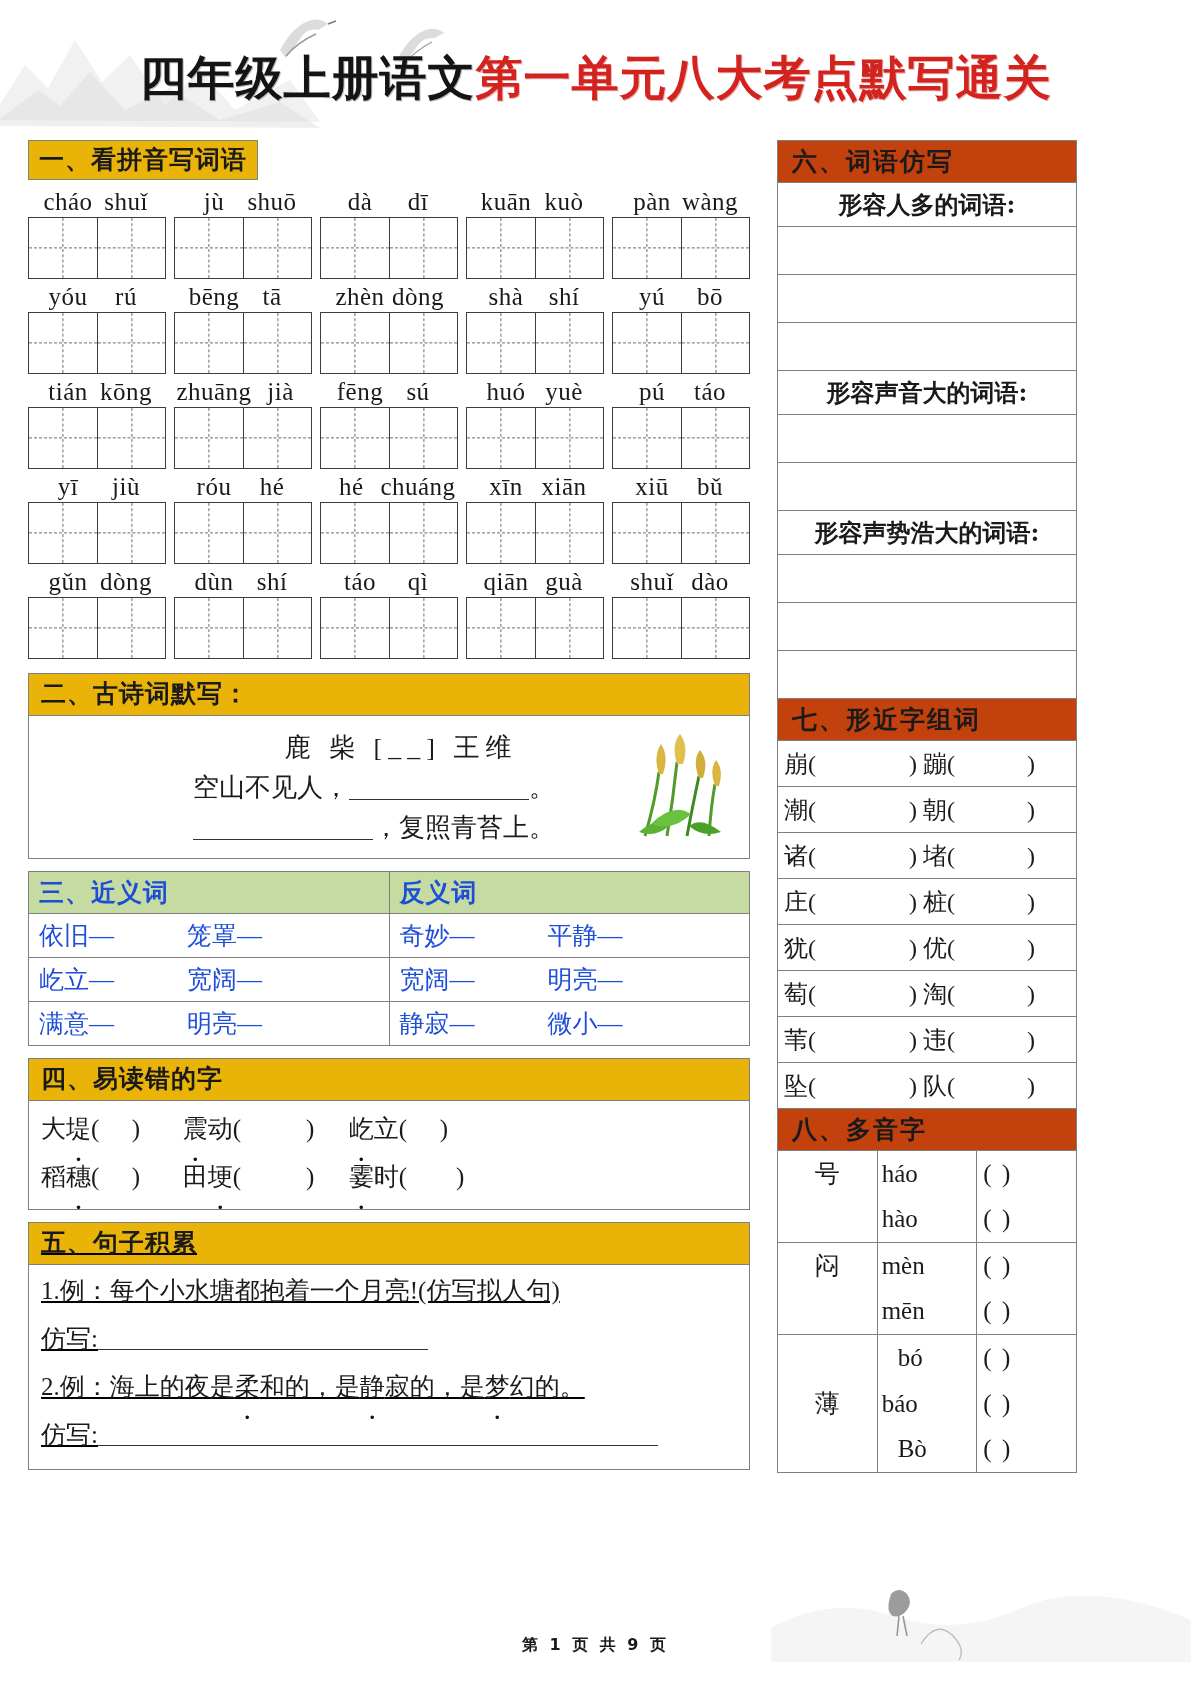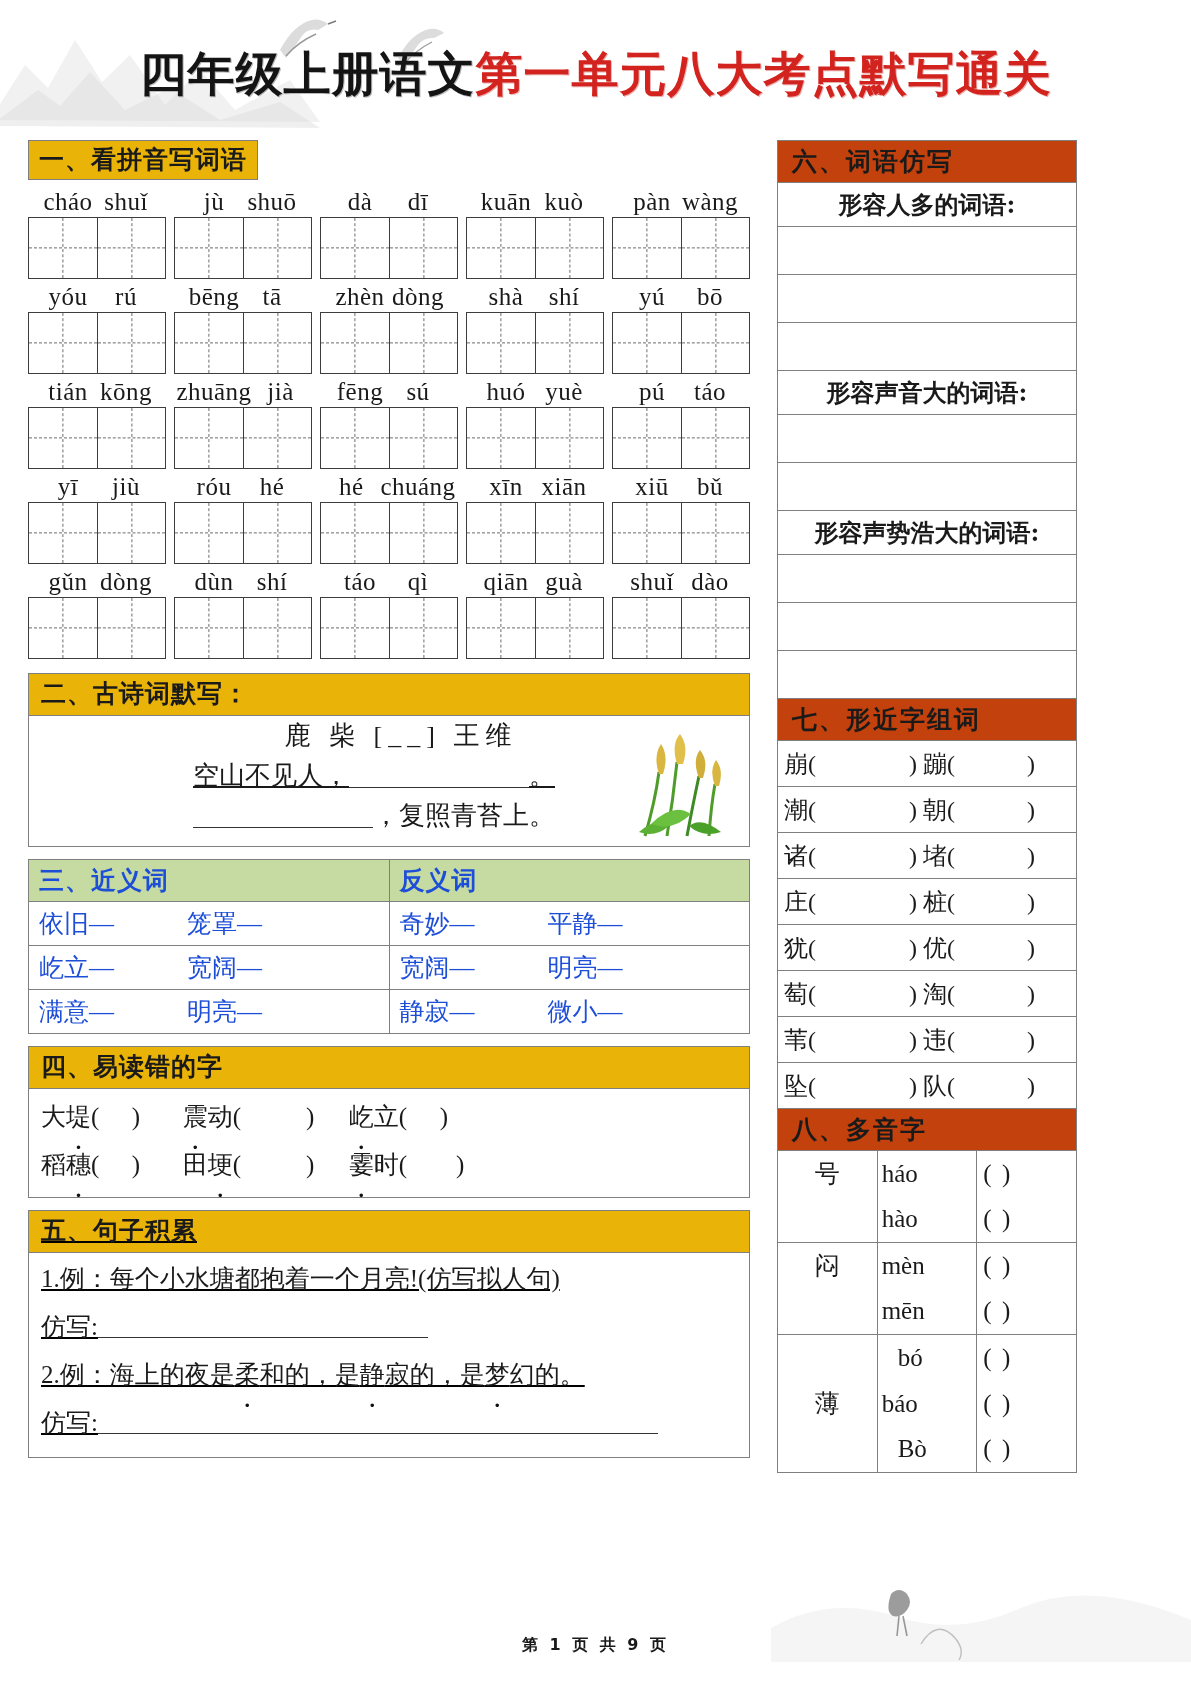--- a/index.html
+++ b/index.html
@@ -17,21 +17,21 @@
   .ink-br { right:0px; bottom:22px; width:420px; height:130px; }
   .crane { position:absolute; pointer-events:none; }
 
   
   .title-wrap {
     position:absolute; left:0; top:52px; width:1191px; text-align:center;
     white-space:nowrap;
   }
   .title {
     display:inline-block;
-    font-family:Liberation Mono, monospace;
+    font-family:Liberation Sans, sans-serif;
     font-weight:700; font-size:47px; letter-spacing:1px;
     line-height:1.1;
   }
   .title .blk { color:#141414; text-shadow: 1px 1px 0 #b9b9b9; }
   .title .red { color:#d2231e; text-shadow: 1px 1px 0 #e8b0ae; }
 
   
   .col-left  { position:absolute; left:28px; top:140px; width:722px; }
   .col-right { position:absolute; left:777px; top:140px; width:300px; }
 
@@ -73,24 +73,24 @@
     border-left:1.2px dashed #6b6b6b; transform:translateX(-.6px);
   }
   
   .tz:after {
     top:50%; left:0; right:0; height:0;
     border-top:1.2px dashed #6b6b6b; transform:translateY(-.6px);
   }
 
   
   .boxed { border:1px solid #7f7f7f; border-top:none; background:#fff; }
-  .poem-body { position:relative; padding:0 14px 10px 14px; min-height:120px; }
+  .poem-body { position:relative; padding:12px 14px 10px 14px; min-height:120px; }
   .poem-line { font-size:26px; line-height:40px; color:#1a1a1a; white-space:nowrap; }
   .poem-title { text-align:center; letter-spacing:6px; padding-left:24px;}
-  .poem-l1 { padding-left:150px;text-decoration:underline; }
+  .poem-l1 { padding-left:150px; }
   .poem-l2 { padding-left:150px; }
   .blank-u { display:inline-block; border-bottom:1.6px solid #333; width:180px; height:26px; vertical-align:-4px;}
   .wheat { position:absolute; right:12px; top:16px; width:112px; height:108px; }
 
   
   table.grid { border-collapse:collapse; width:100%; }
   table.grid td, table.grid th {
     border:1px solid #7f7f7f; padding:0 10px; height:44px;
     font-size:25px; color:#1d4ed8; text-align:left; font-weight:400;
     font-family:"Liberation Serif", serif;

